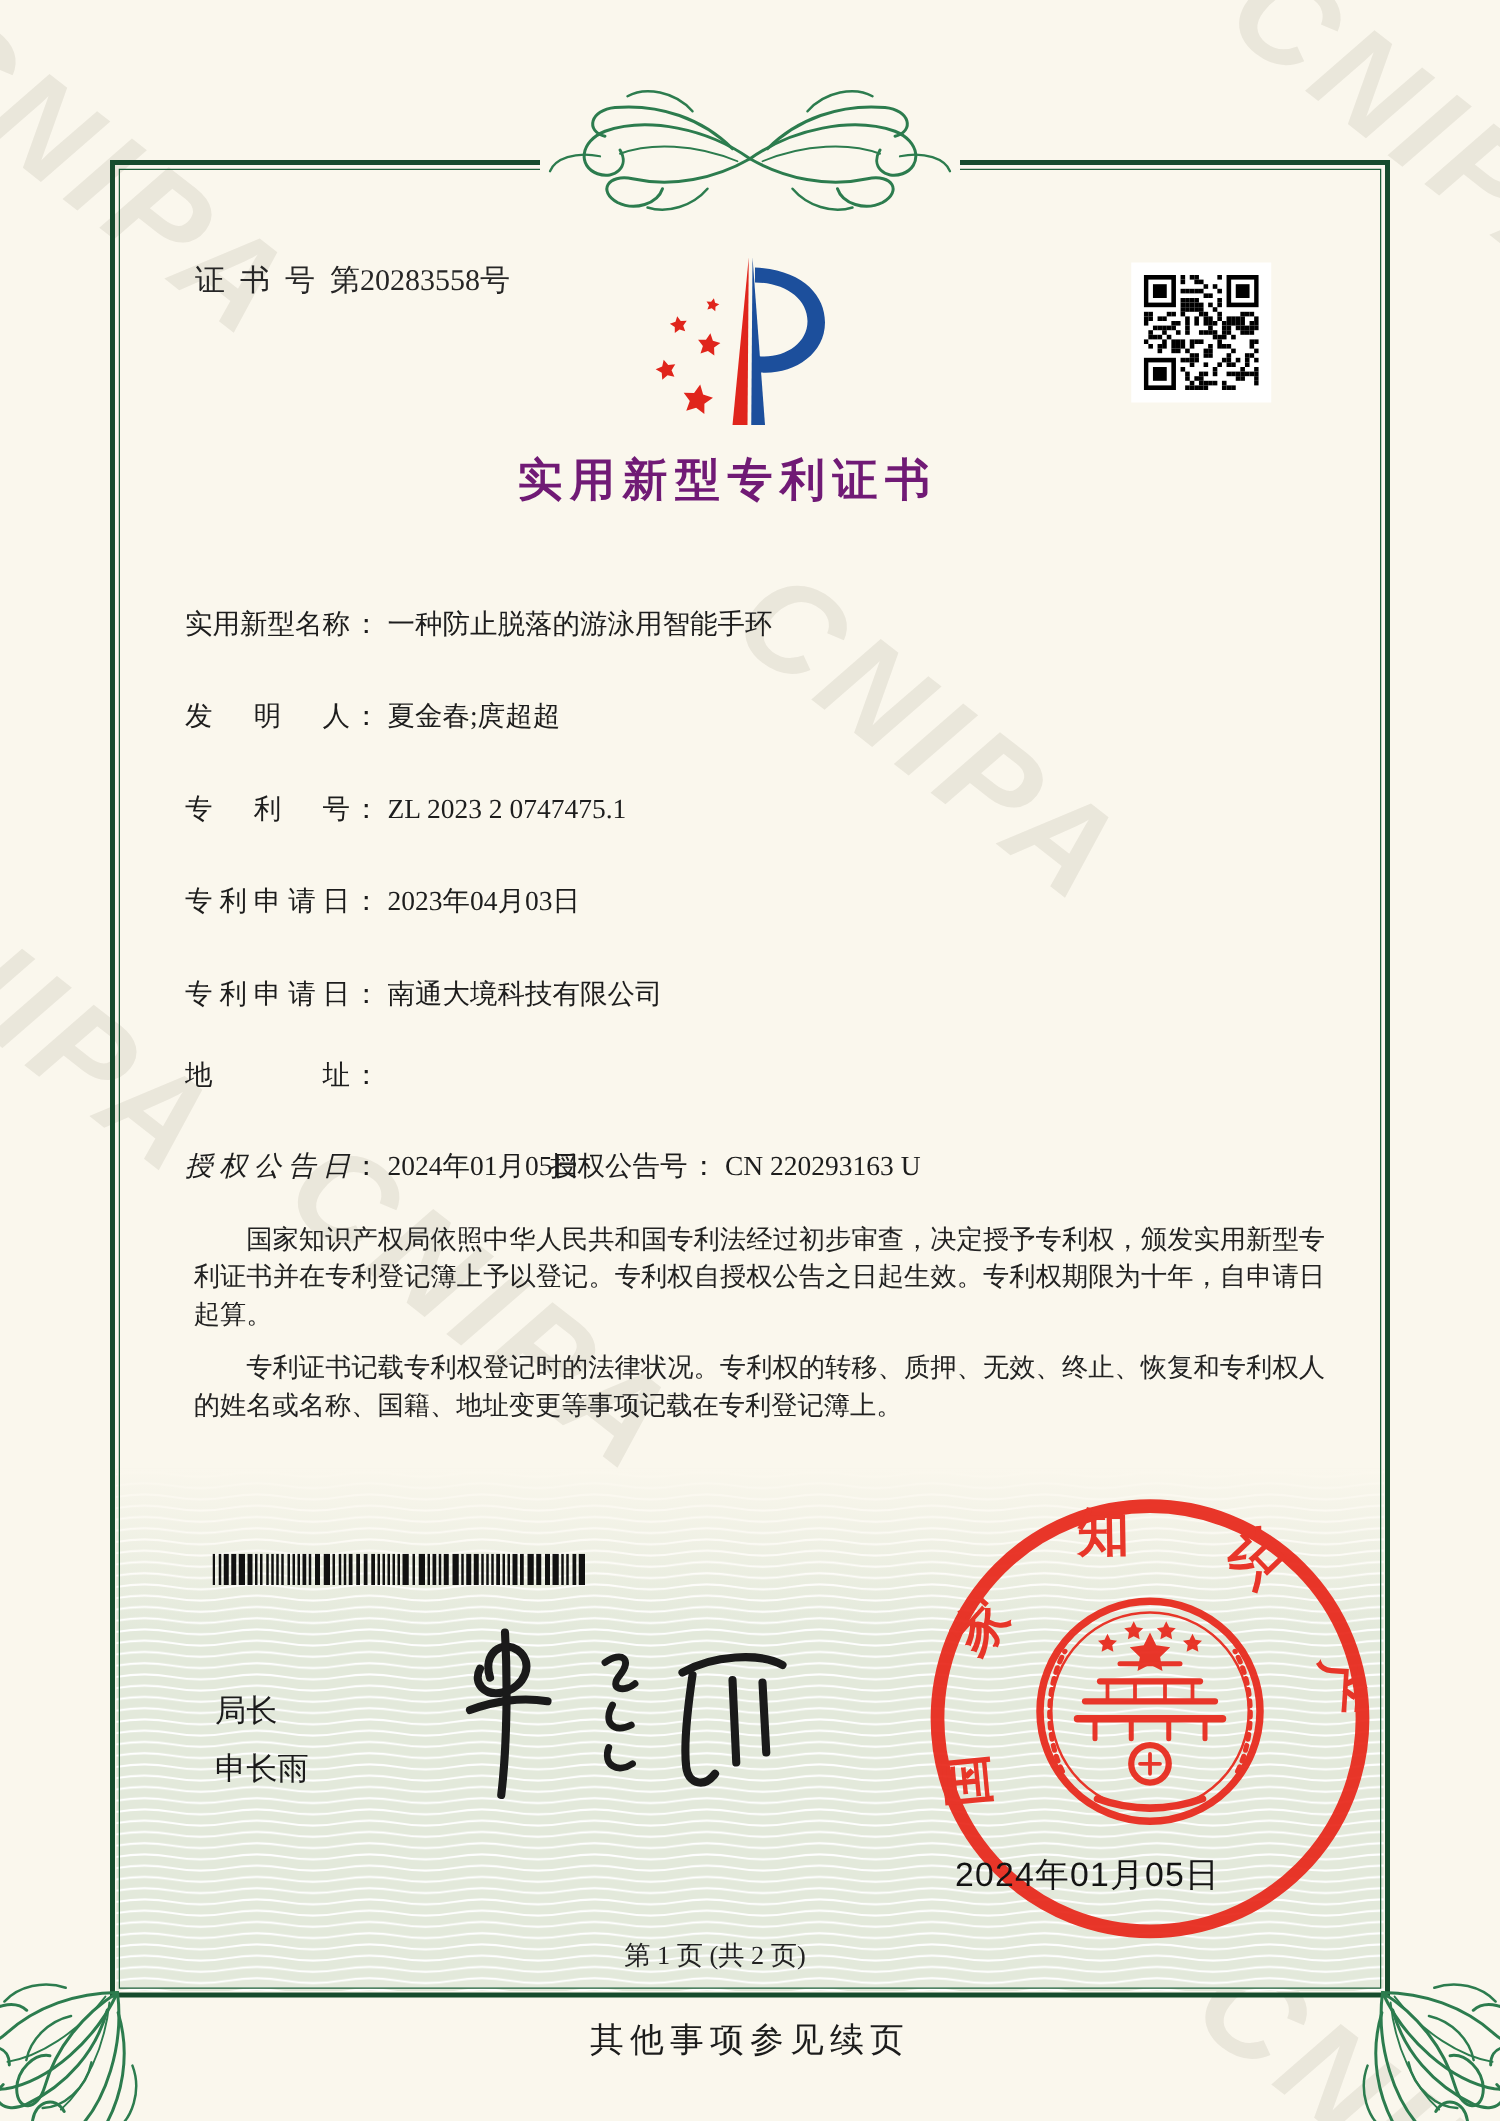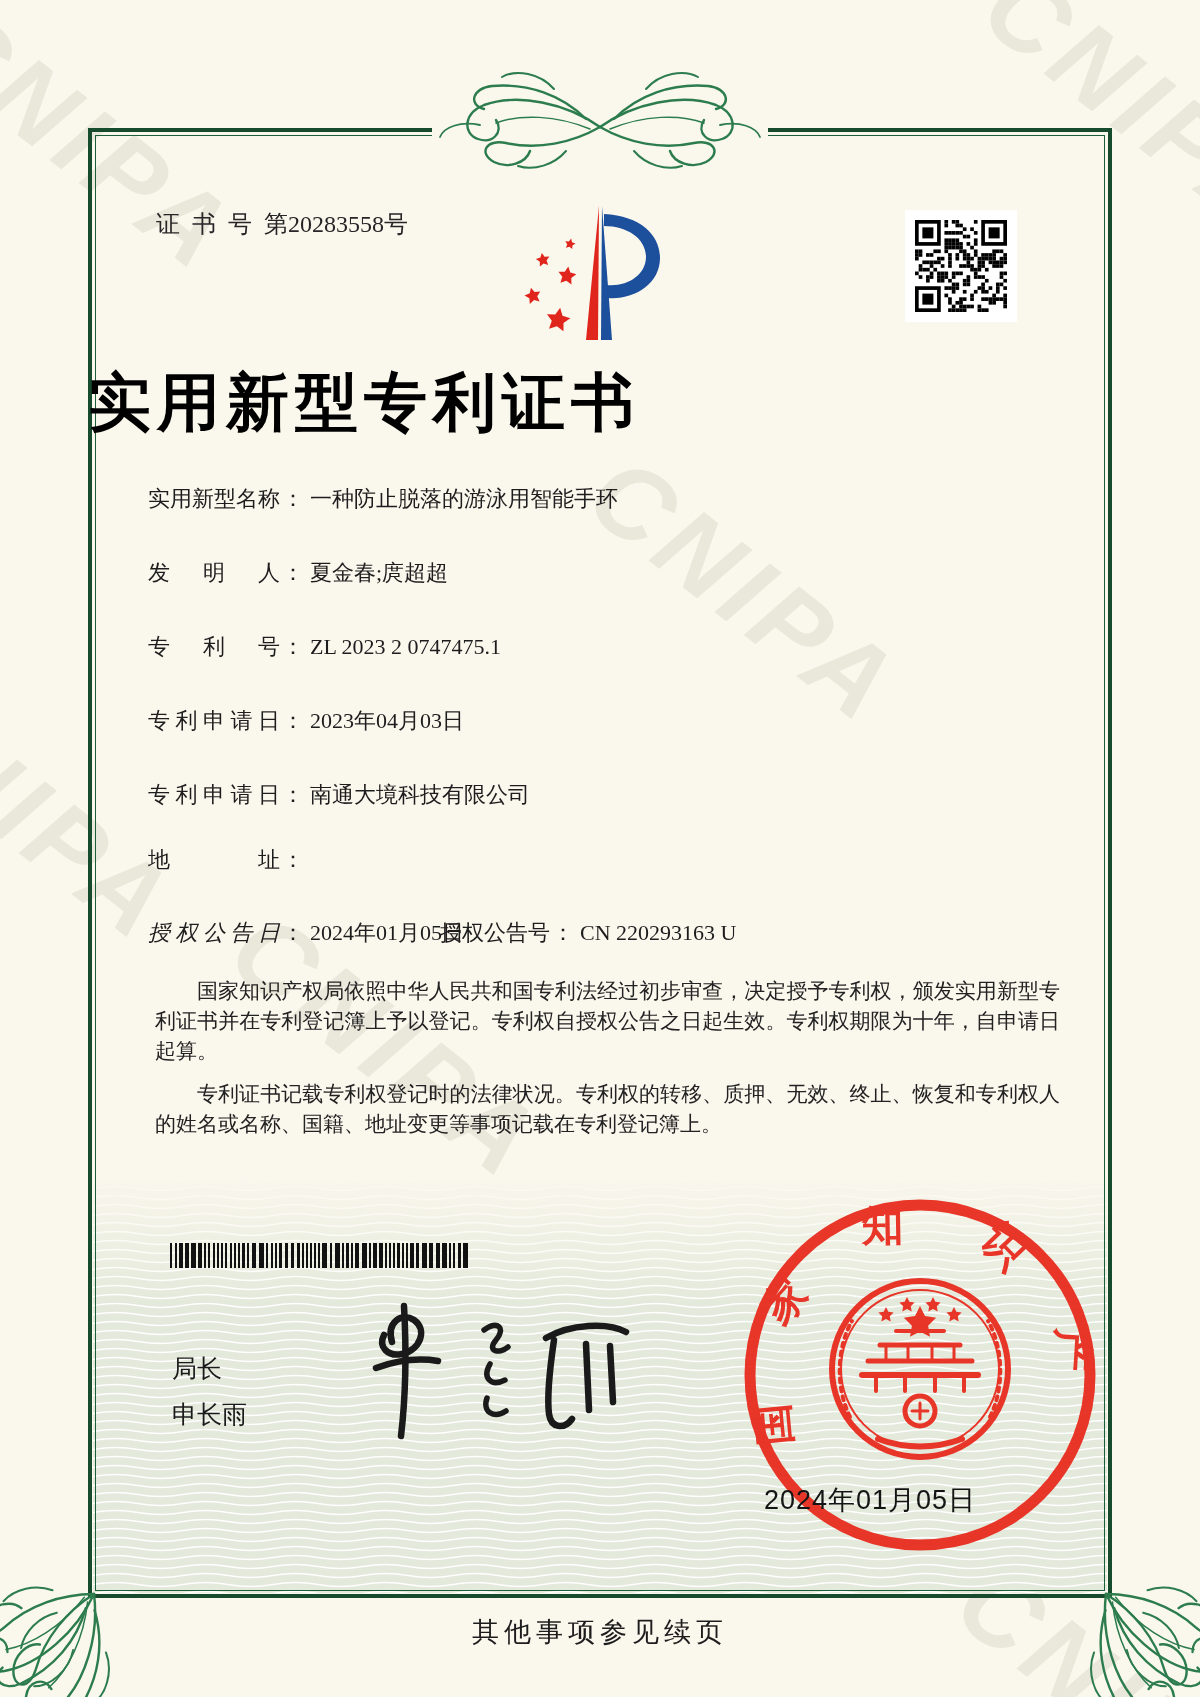--- a/index.html
+++ b/index.html
@@ -38,22 +38,22 @@
   .ornaments{position:absolute;left:0;top:0;pointer-events:none;}
   
   .guilloche{position:absolute;left:93px;top:1175px;}
   
   .cert-number{position:absolute;left:156px;top:208px;font-size:24px;color:#262626;}
   .cert-number .pfx{letter-spacing:12px;}
   .logo{position:absolute;left:500px;top:200px;}
   .qr{position:absolute;left:905px;top:210px;width:112px;height:112px;background:#fff;
       display:flex;align-items:center;justify-content:center;}
   .title{
-    position:absolute;left:88px;top:360px;width:988px;text-align:left;
-    font-size:63px;font-weight:700;letter-spacing:6px;color:#000000;
+    position:absolute;left:88px;top:360px;width:988px;text-align:center;
+    font-size:36px;font-weight:700;letter-spacing:6px;color:#701a75;
   }
   
   .fields{position:absolute;left:148px;top:484px;width:940px;}
   .field-row{font-size:22px;line-height:30px;margin-bottom:44px;display:flex;align-items:flex-end;}
   .field-row:nth-child(5){margin-bottom:35px;}
   .field-row:last-child{margin-bottom:0;}
   .f-label{display:inline-block;width:132px;text-align:justify;text-align-last:justify;flex:none;}
   .f-colon{flex:none;margin:0 6px 0 2px;}
   .f-value{display:inline-block;max-width:545px;}
   .grant-row{position:absolute;left:148px;top:918px;width:940px;font-size:22px;line-height:30px;}
@@ -522,15 +522,16 @@
       <path d="M-44,8 L-44,22 M-15,8 L-15,22 M15,8 L15,22 M44,8 L44,22" stroke-width="4"></path>
       <circle cy="42" r="15" stroke-width="5"></circle>
       <path d="M-8,42 L8,42 M0,34 L0,50" stroke-width="3"></path>
       <path d="M-70,48 C-84,20 -84,-20 -68,-48" stroke-width="4" stroke-dasharray="4 5"></path>
       <path d="M70,48 C84,20 84,-20 68,-48" stroke-width="4" stroke-dasharray="4 5"></path>
       <path d="M-42,70 C-14,80 14,80 42,70" stroke-width="6"></path>
     </g>
   </svg>
   <div class="seal-date">2024年01月05日</div>
 
+  <div class="footer-page">第 1 页 (共 2 页)</div>
   <div class="bottom-note">其他事项参见续页</div>
 
 </div>
 
 </body></html>

